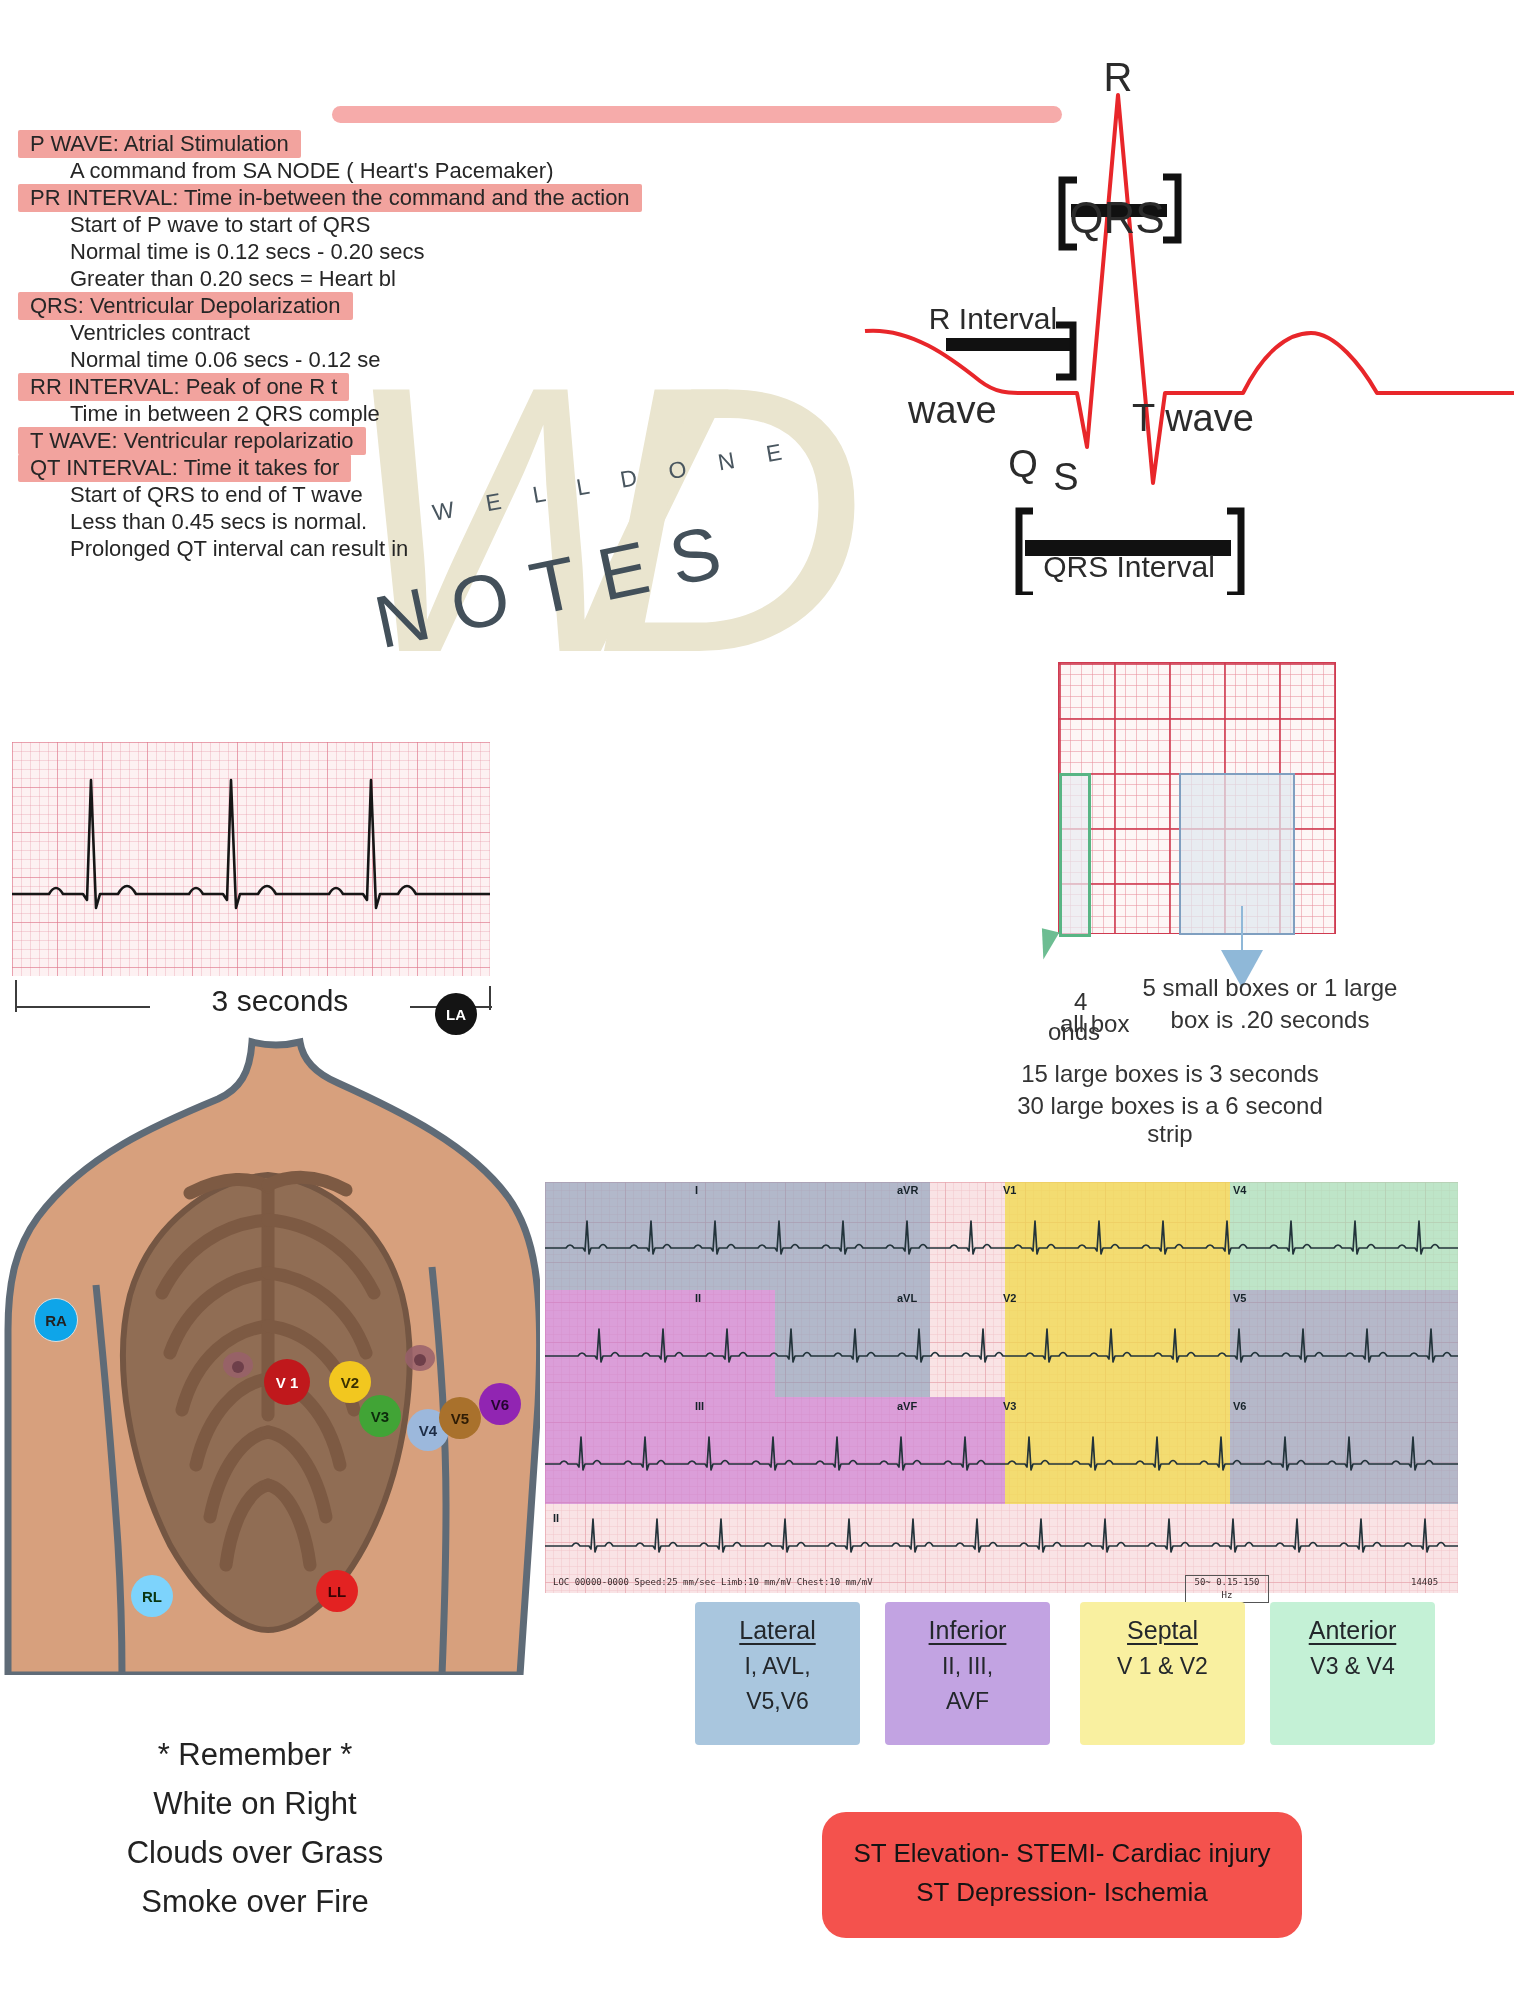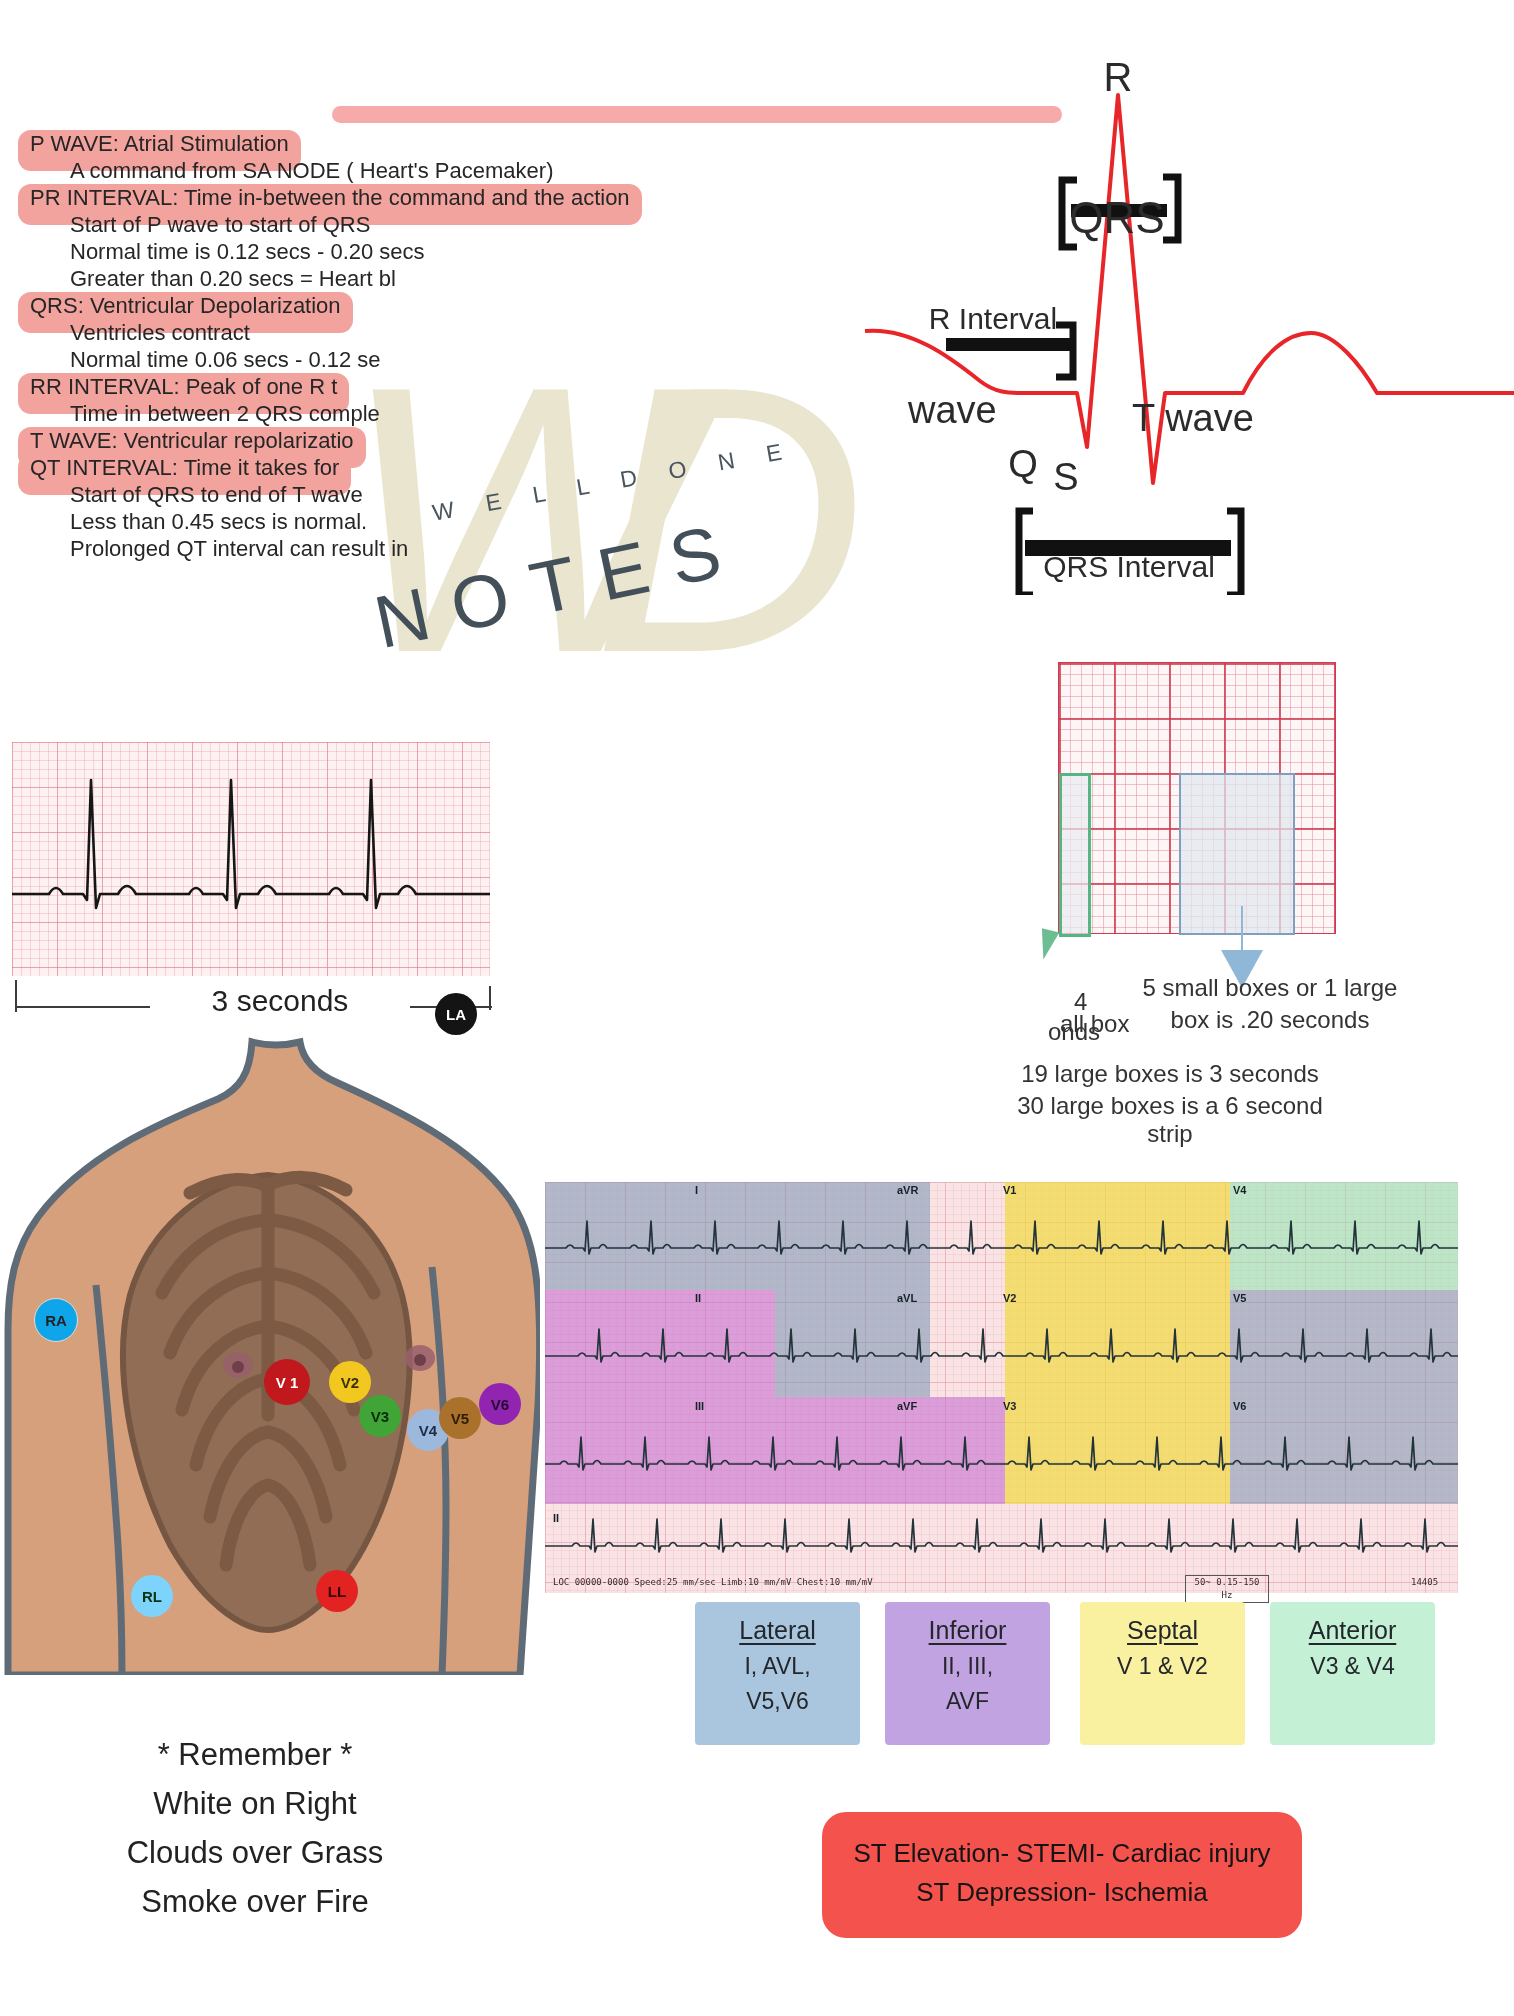--- a/index.html
+++ b/index.html
@@ -16,21 +16,21 @@
   #wm-initials{left:340px;top:330px;font-size:380px;font-style:italic;color:#eae5cf;
                letter-spacing:-0.28em;z-index:1;line-height:1;}
   #wm-welldone{left:430px;top:468px;font-size:23px;letter-spacing:13px;color:#49565f;
                transform:rotate(-10deg);z-index:3;}
   #wm-notes{left:372px;top:542px;font-size:74px;font-weight:300;letter-spacing:24px;color:#43505a;
             transform:rotate(-12deg);z-index:3;}
 
   
   #notes{left:18px;top:130px;width:600px;z-index:4;}
   .nline{white-space:nowrap;height:27px;line-height:27px;font-size:22px;color:#262626;}
-  .nline.head span{background:#f2a39e;border-radius:13px;padding:1px 12px 15px 12px;}
+  .nline.head span{background:#f2a39e;border-radius:2px;padding:1px 12px 2px 12px;}
   .nline.body{padding-left:52px;}
 
   
   #wfd{left:725px;top:35px;width:789px;height:560px;z-index:2;}
   #wfd svg{width:100%;height:100%;}
   .wf-red{fill:none;stroke:#e8262a;stroke-width:4;stroke-linejoin:round;}
   .wf-brk{fill:none;stroke:#111;stroke-width:7;}
   .wf-bar{fill:#111;}
   .wf-txt{fill:#2b2b2b;font-family:"Liberation Sans",sans-serif;font-weight:300;}
 
@@ -210,21 +210,21 @@
   <div class="abs" id="guide-stem"></div>
   <div class="abs" id="guide-bluearrow"></div>
   <div class="abs" id="guide-greenarrow"></div>
   <div class="abs guide-note" id="gn-frag1">all box</div>
   <div class="abs guide-note" id="gn-frag2">4</div>
   <div class="abs guide-note" id="gn-frag3">onds</div>
   <div class="abs guide-note" id="gn-right">
     <div>5 small boxes or 1 large</div>
     <div>box is .20 seconds</div>
   </div>
-  <div class="abs guide-note" id="gn-l3">19 large boxes is 3 seconds</div>
+  <div class="abs guide-note" id="gn-l3">15 large boxes is 3 seconds</div>
   <div class="abs guide-note" id="gn-l4">30 large boxes is a 6 second strip</div>
 
   <div class="abs" id="torso">
     <svg viewBox="0 0 540 690">
       <path d="M252,57 C250,88 240,104 218,114 C160,138 84,170 38,232 C16,262 8,296 8,345 L8,690 L520,690 L538,420 C544,298 534,248 508,212 C470,160 400,126 338,98 C310,86 302,70 300,57 C284,61 268,61 252,57 Z" fill="#d7a07d" stroke="#5f6b77" stroke-width="7"></path>
       <path d="M96,300 C104,380 112,470 118,560 C121,610 122,650 122,690" fill="none" stroke="#5f6b77" stroke-width="7"></path>
       <path d="M432,282 C440,360 446,440 446,520 C446,580 444,640 442,690" fill="none" stroke="#5f6b77" stroke-width="7"></path>
       <path d="M268,190 C210,195 150,240 130,310 C112,380 130,480 170,560 C210,630 250,645 268,645 C290,645 330,625 365,560 C405,485 420,380 402,310 C383,240 325,195 268,190 Z" fill="#8d6b52" opacity="0.95" stroke="#6f5340" stroke-width="6"></path>
       <g fill="none" stroke="#7d5a43" stroke-width="13" stroke-linecap="round">
         <path d="M268,200 L268,430"></path>

